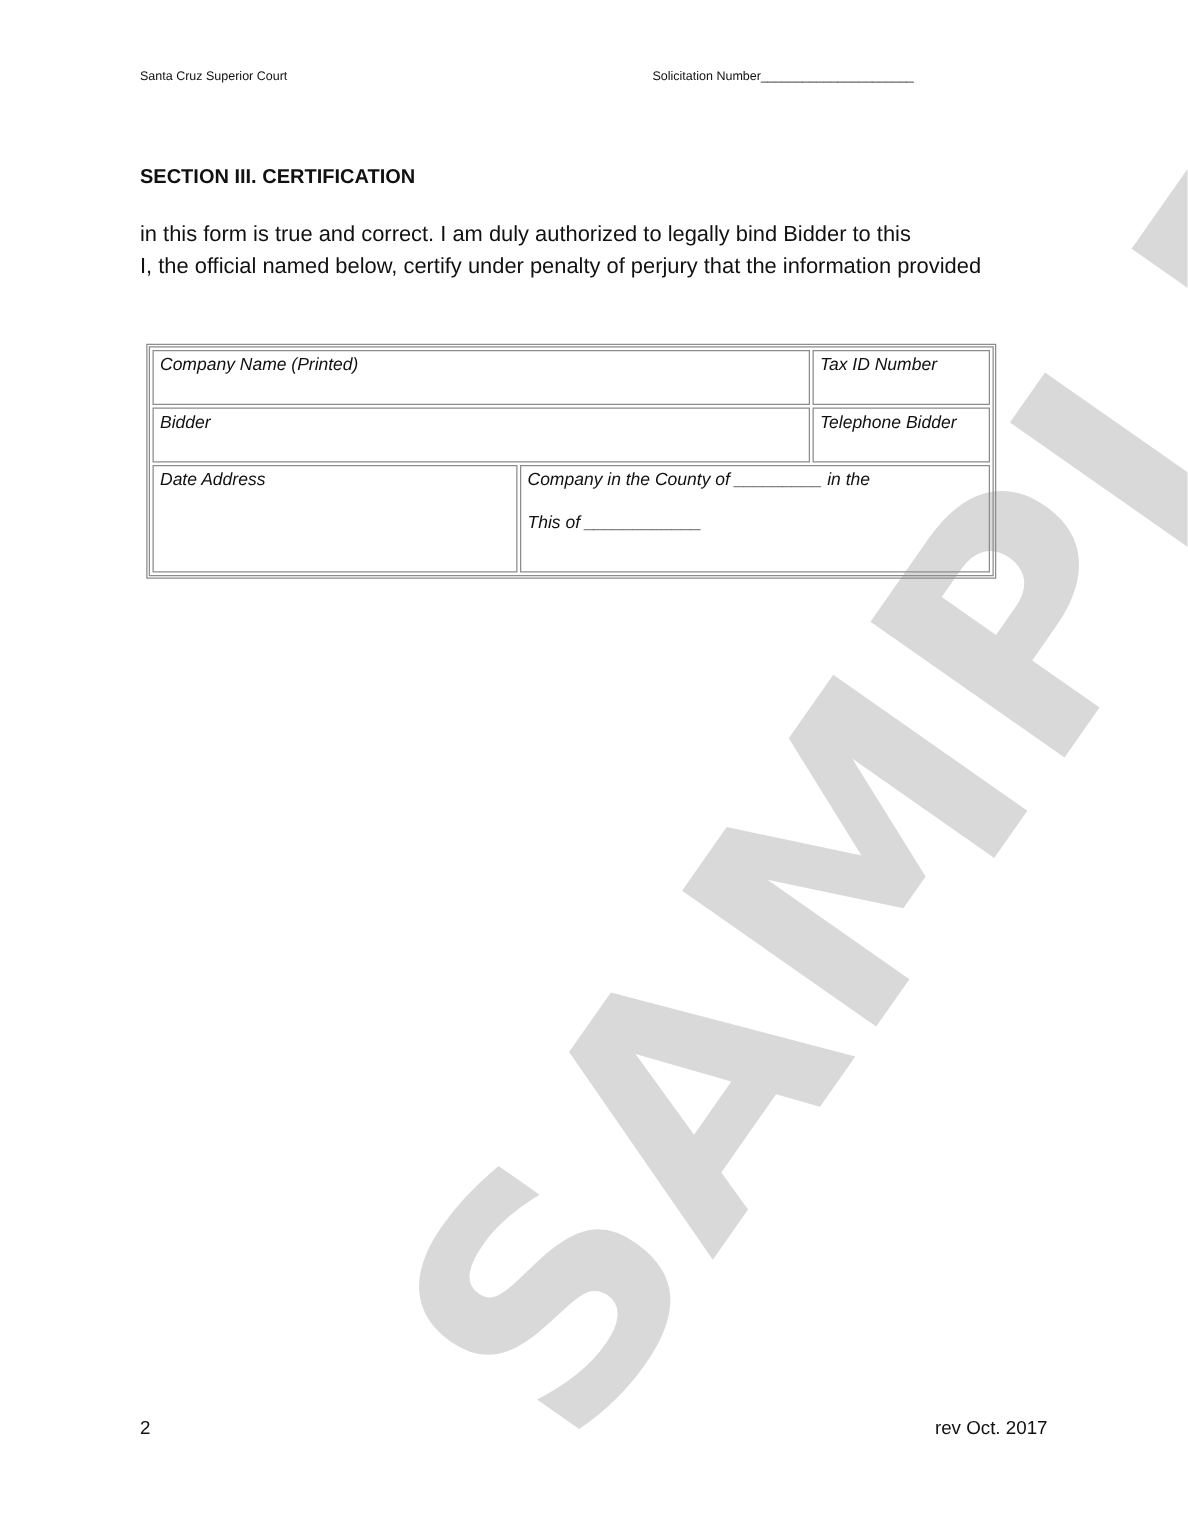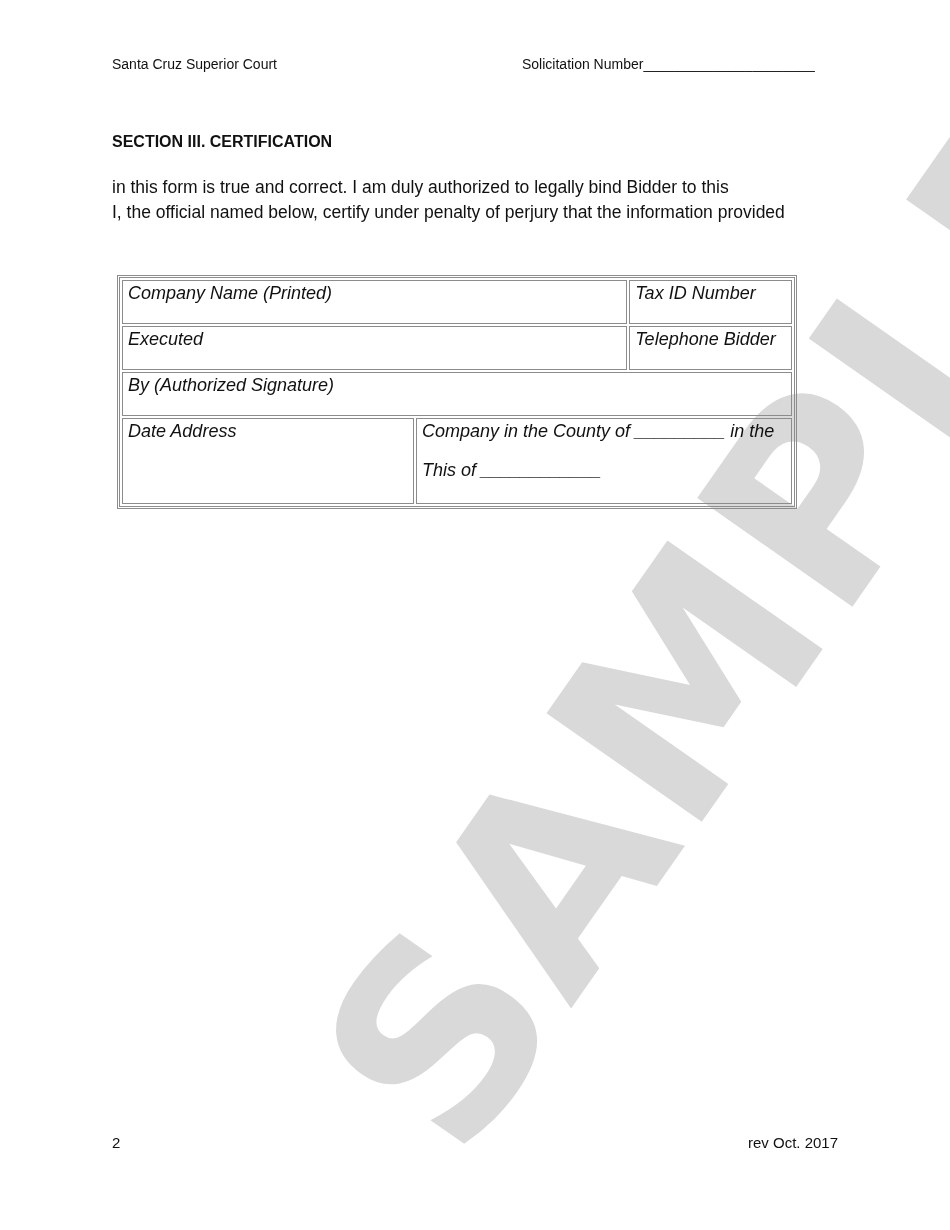--- a/index.html
+++ b/index.html
@@ -1,26 +1,26 @@
 <!DOCTYPE html>
 <html><head>
 <meta charset="utf-8">
 <style>
   html, body { margin: 0; padding: 0; background: #ffffff; }
   body { width: 950px; height: 1230px; position: relative; overflow: hidden;
          font-family: "Liberation Sans", sans-serif; color: #111; }
-  .hdr { position: absolute; top: 56px; font-size: 14px; }
+  .hdr { position: absolute; top: 56px; font-size: 10px; }
   .hdr-left { left: 112px; }
   .hdr-right { left: 522px; }
   .section-title { position: absolute; left: 112px; top: 133px; font-size: 16px; font-weight: bold; }
   .para { position: absolute; left: 112px; top: 175px; width: 740px; font-size: 17.5px; line-height: 25px; }
   .para span { display: block; white-space: nowrap; }
   table.form { position: absolute; left: 117px; top: 275px; width: 680px;
                border: 3px double #8c8c8c; border-collapse: separate; border-spacing: 2px;
-               font-size: 18px; font-style: italic; }
+               font-size: 14px; font-style: italic; }
   table.form td { border: 1px solid #8c8c8c; vertical-align: top; padding: 2px 5px; height: 38px; }
   td.tall { height: 80px !important; }
   .gap { display: block; height: 18px; }
   .ftr { position: absolute; top: 1134px; font-size: 15px; }
   .ftr-left { left: 112px; }
   .ftr-right { right: 112px; }
   .watermark { position: absolute; left: 130px; top: 470px; font-size: 260px; font-weight: bold;
                color: #d9d9d9; transform: rotate(-55deg); transform-origin: center; letter-spacing: 4px;
                z-index: 0; pointer-events: none; font-family: "DejaVu Sans", sans-serif; }
   .content { position: relative; z-index: 1; }
@@ -41,25 +41,22 @@
     <span>I, the official named below, certify under penalty of perjury that the information provided</span>
   </div>
 
   <table class="form">
     <tbody>
         <tr>
       <td colspan="2" style="width:480px">Company Name (Printed)</td>
       <td>Tax ID Number</td>
     </tr>
     <tr>
-      <td colspan="2">Executed</td>
+      <td colspan="2">Bidder</td>
       <td>Telephone Bidder</td>
-    </tr>
-    <tr>
-      <td colspan="3">By (Authorized Signature)</td>
     </tr>
     <tr>
       <td class="tall" style="width:280px">Date Address</td>
       <td class="tall" colspan="2">
         <span style="white-space:nowrap">Company in the County of _________  in the</span>
         <span class="gap"></span>
         <span>This of ____________</span>
       </td>
     </tr>
   </tbody>

